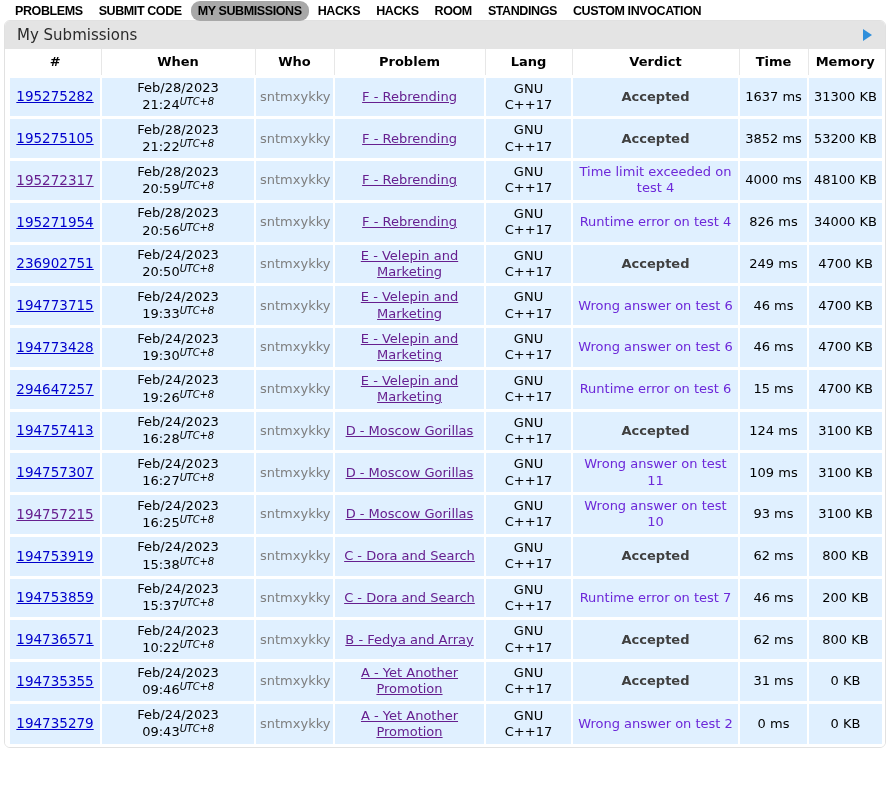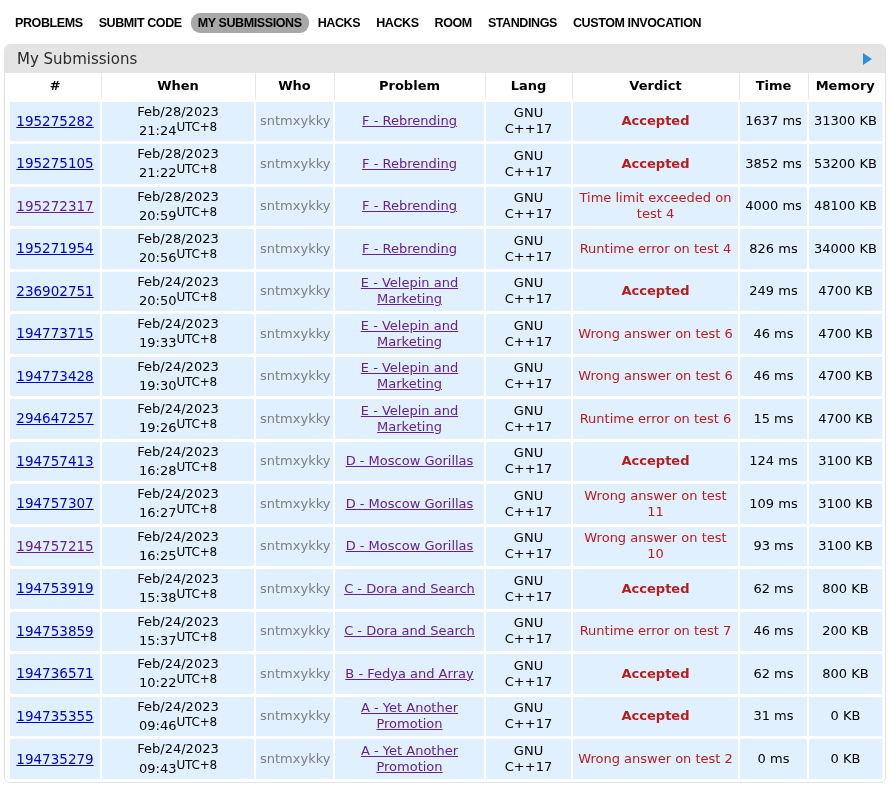--- a/index.html
+++ b/index.html
@@ -9,21 +9,21 @@
     font-size: 13px;
     color: #000;
   }
 
   
   .contest-nav {
     list-style: none;
     display: flex;
     align-items: center;
     padding: 5px 0 4px 8px;
-    height: 44px;
+    height: 20px;
   }
   .contest-nav li {
     font-family: "Liberation Sans", sans-serif;
     font-weight: bold;
     font-size: 12.5px;
     letter-spacing: -0.4px;
     color: #000;
     padding: 3px 7px;
     margin-right: 2px;
     border-radius: 9px;
@@ -108,27 +108,28 @@
     text-decoration: underline;
     cursor: pointer;
     margin-top: 23px;
   }
   a.link.visited { color: #661f8f; }
   .id-link { font-size: 13.5px; }
 
   .who-text { color: #7e7e7e; font-weight: normal; }
 
   .tz {
-    font-size: 12px;
+    font-size: 10px;
     vertical-align: 4px;
     letter-spacing: -0.2px;
-  }
-
-  .verdict-text.accepted { color: #b91c1c; font-weight: bold; }
-  .verdict-text.rejected { color: #b91c1c; }
+    font-style: italic;
+  }
+
+  .verdict-text.accepted { color: #404040; font-weight: bold; }
+  .verdict-text.rejected { color: #6d28d9; }
 </style>
 </head>
 <body>
 
 <ul class="contest-nav">
   <li>PROBLEMS</li>
 
   <li>SUBMIT CODE</li>
 
   <li class="active">MY SUBMISSIONS</li>

